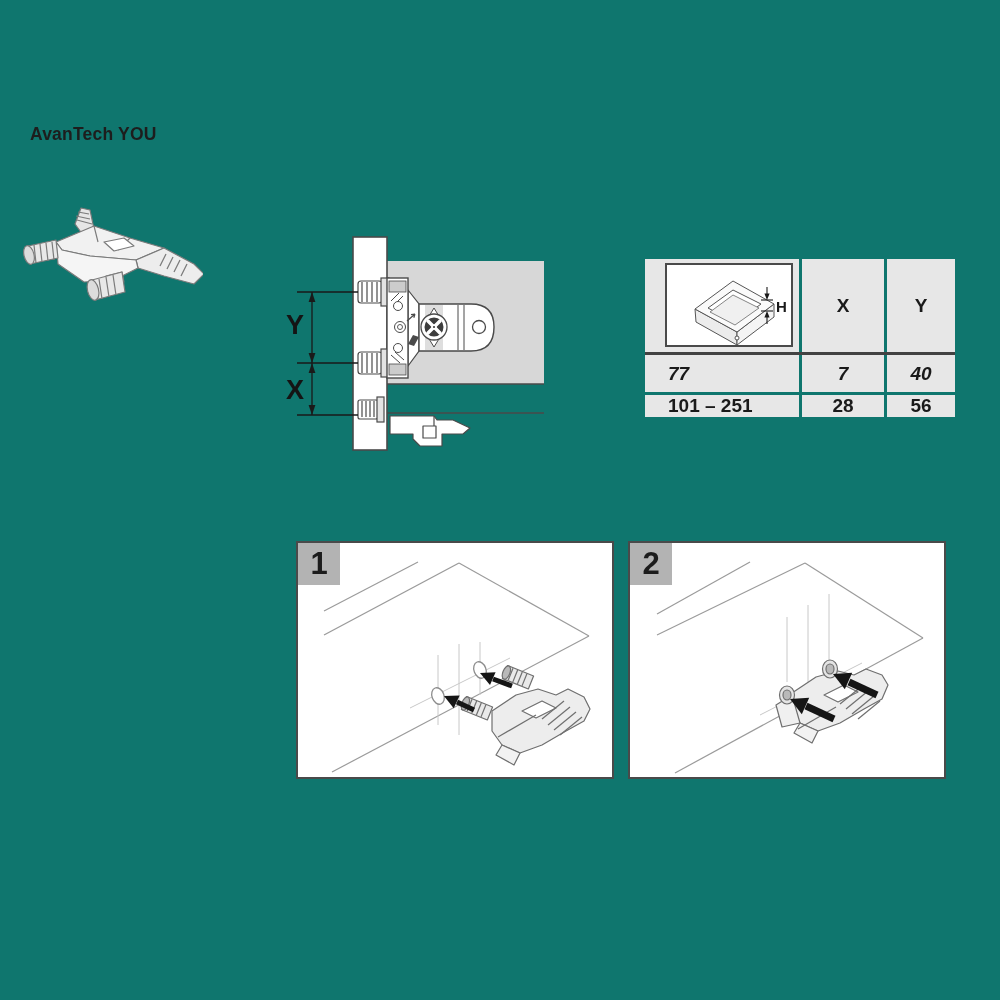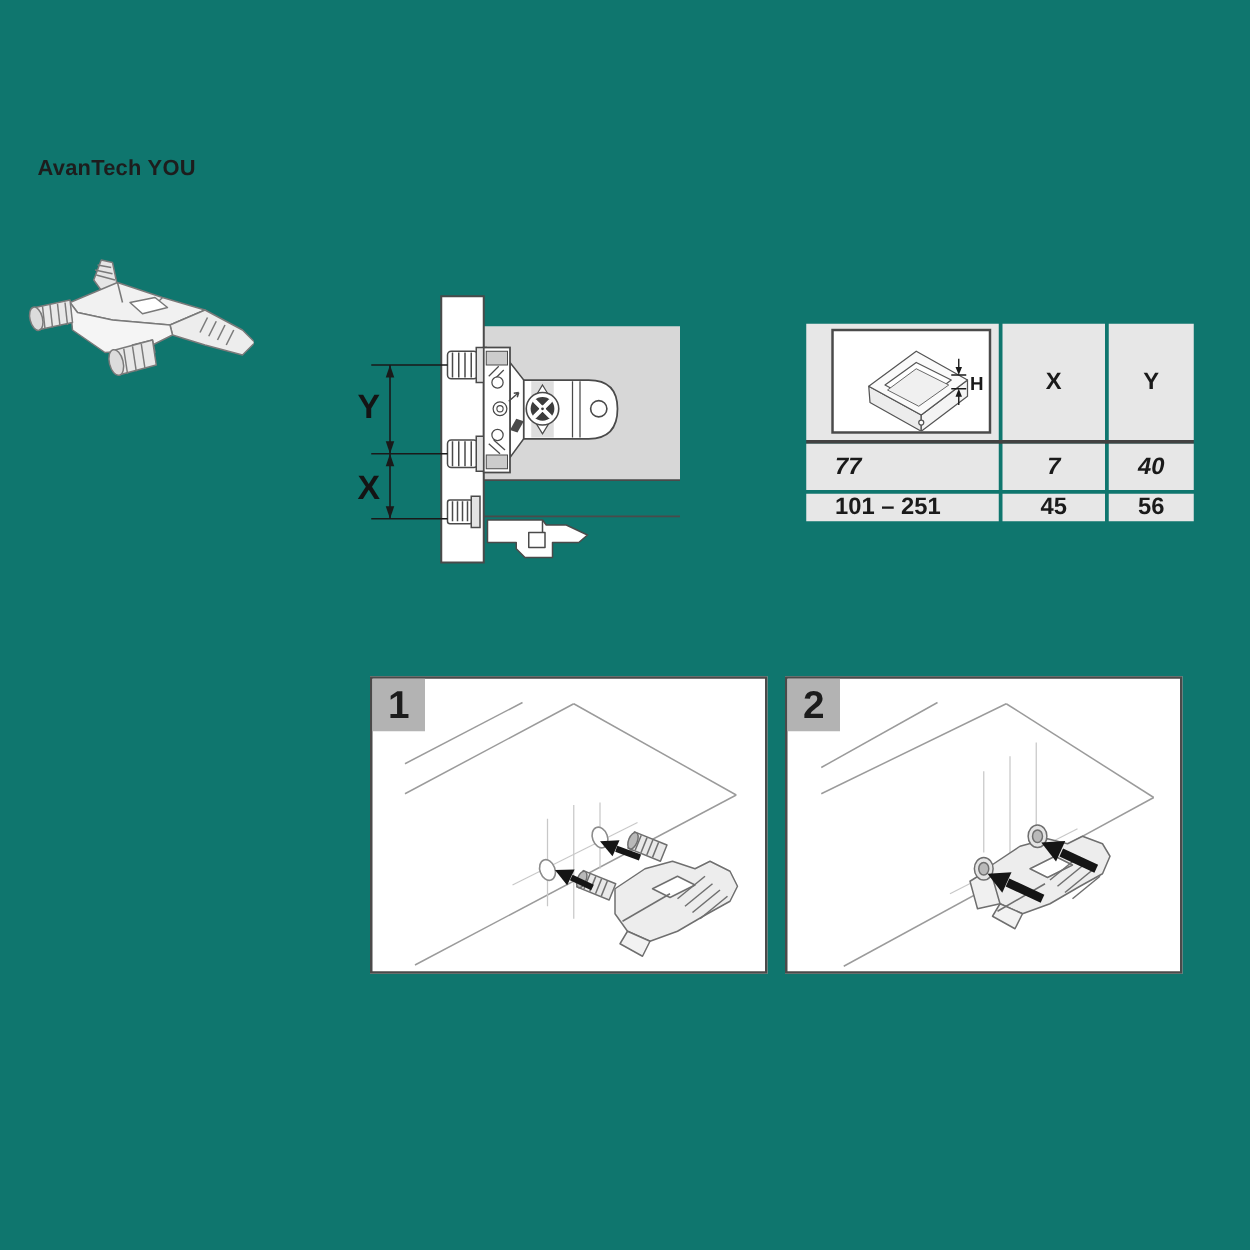--- a/index.html
+++ b/index.html
@@ -189,21 +189,21 @@
       <div class="t-cell">Y</div>
     </div>
     <div class="t-divider"></div>
     <div class="t-row r1">
       <div class="t-cell cell-left">77</div>
       <div class="t-cell cell-center">7</div>
       <div class="t-cell cell-center">40</div>
     </div>
     <div class="t-row r2">
       <div class="t-cell cell-left">101 – 251</div>
-      <div class="t-cell cell-center">45</div>
+      <div class="t-cell cell-center">28</div>
       <div class="t-cell cell-center">56</div>
     </div>
   </div>
 
   <div class="step-panel panel-1">
     <svg class="step-svg" width="314" height="234" viewBox="0 0 314 234">
       <g stroke="#9b9b9b" stroke-width="1.2">
         <line x1="26" y1="68" x2="120" y2="19"></line>
         <line x1="26" y1="92" x2="161" y2="20"></line>
         <line x1="161" y1="20" x2="291" y2="93"></line>

